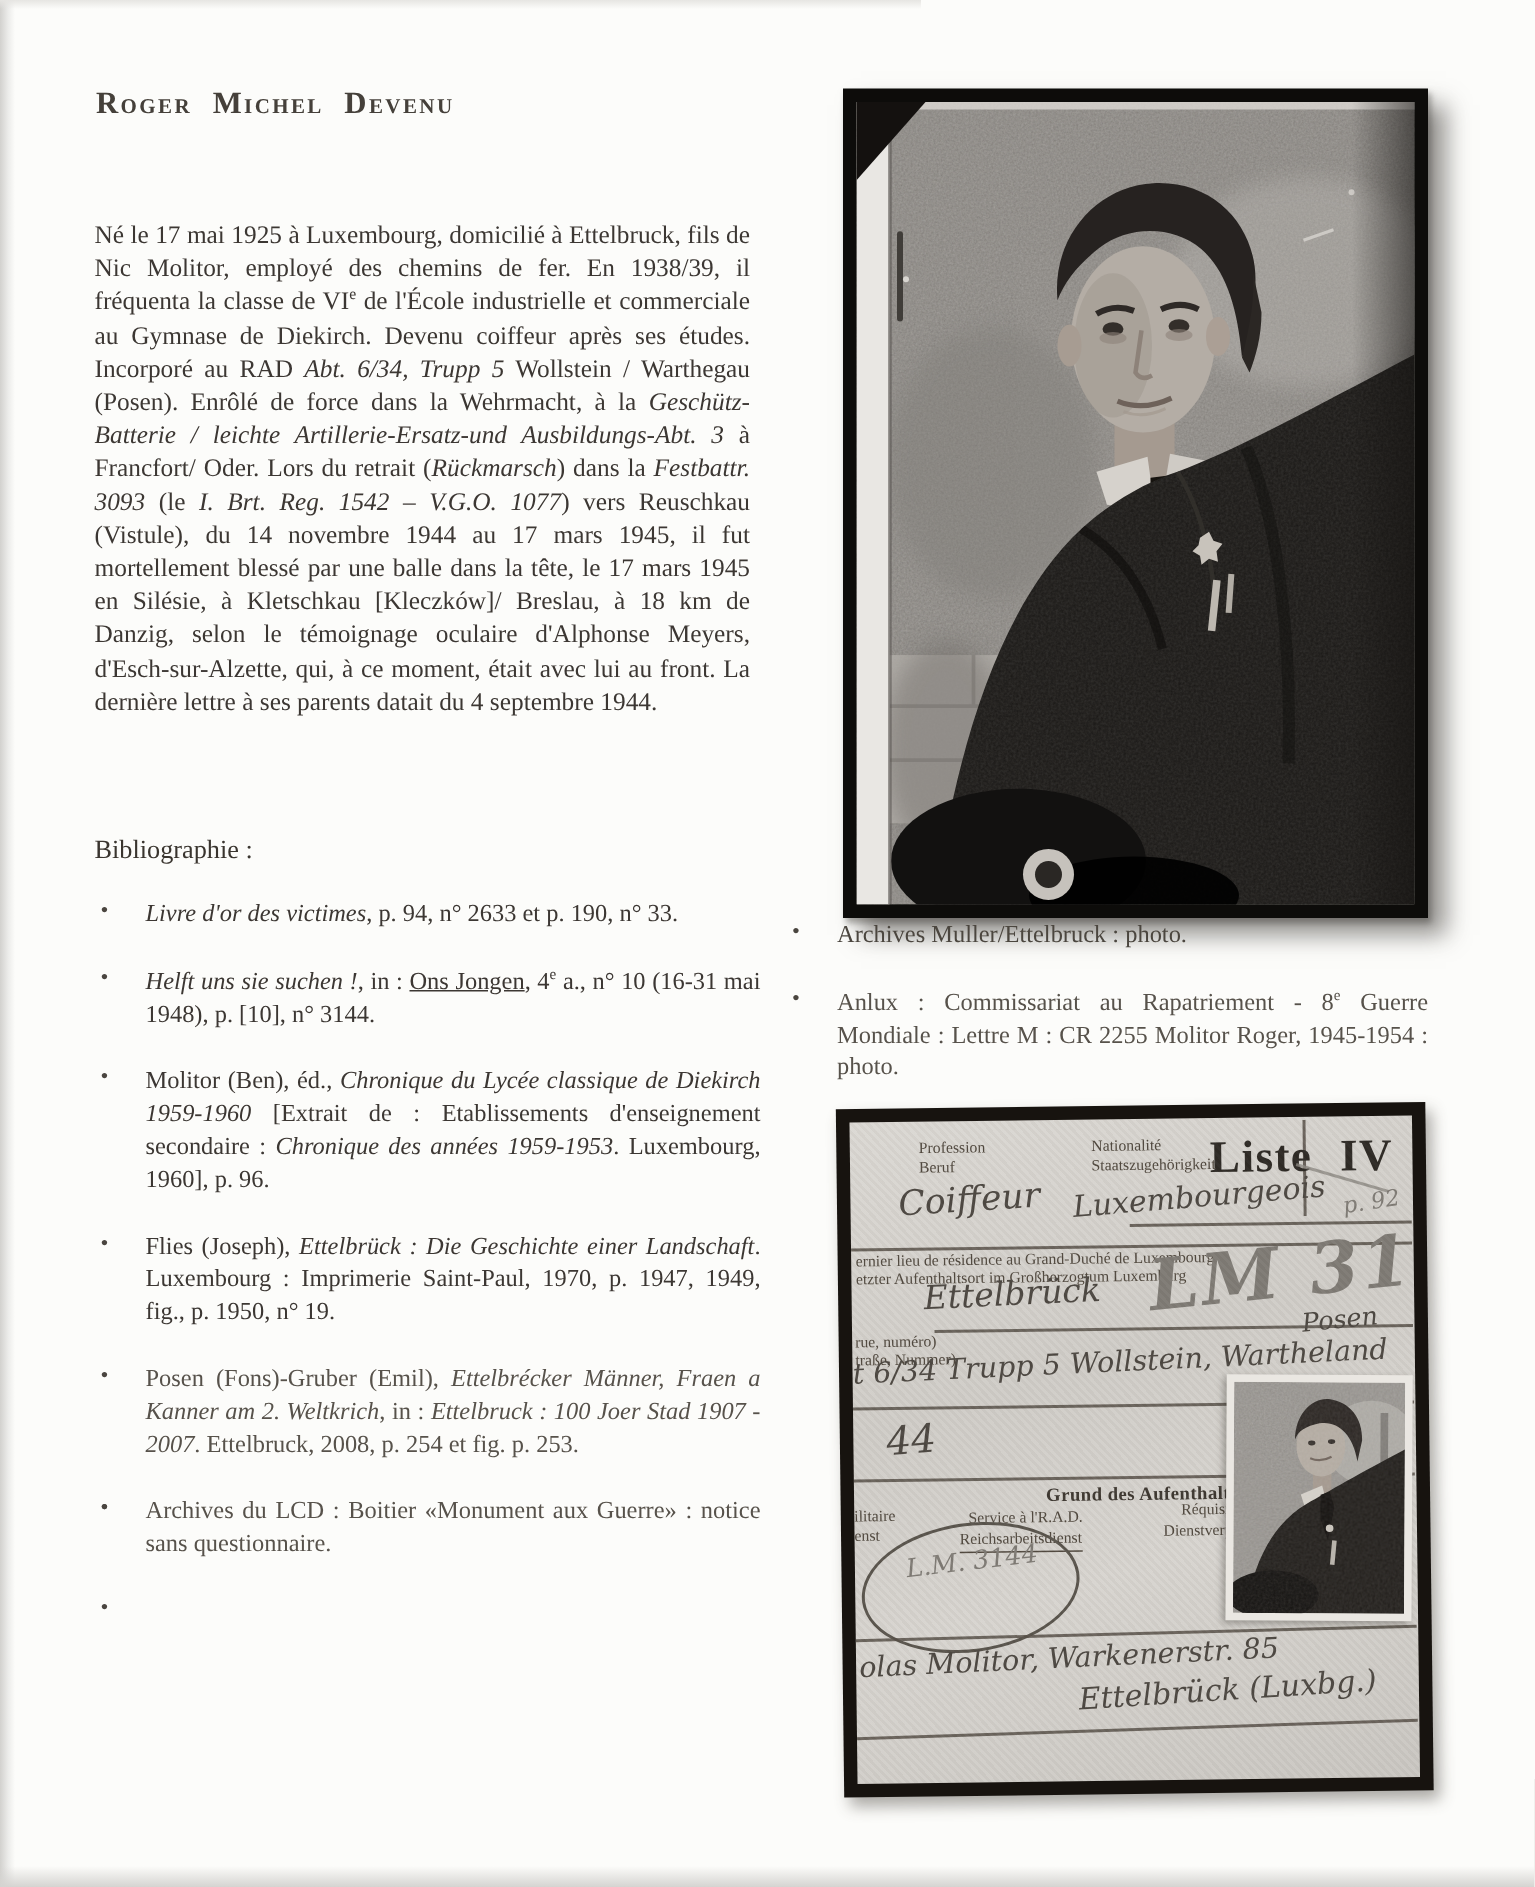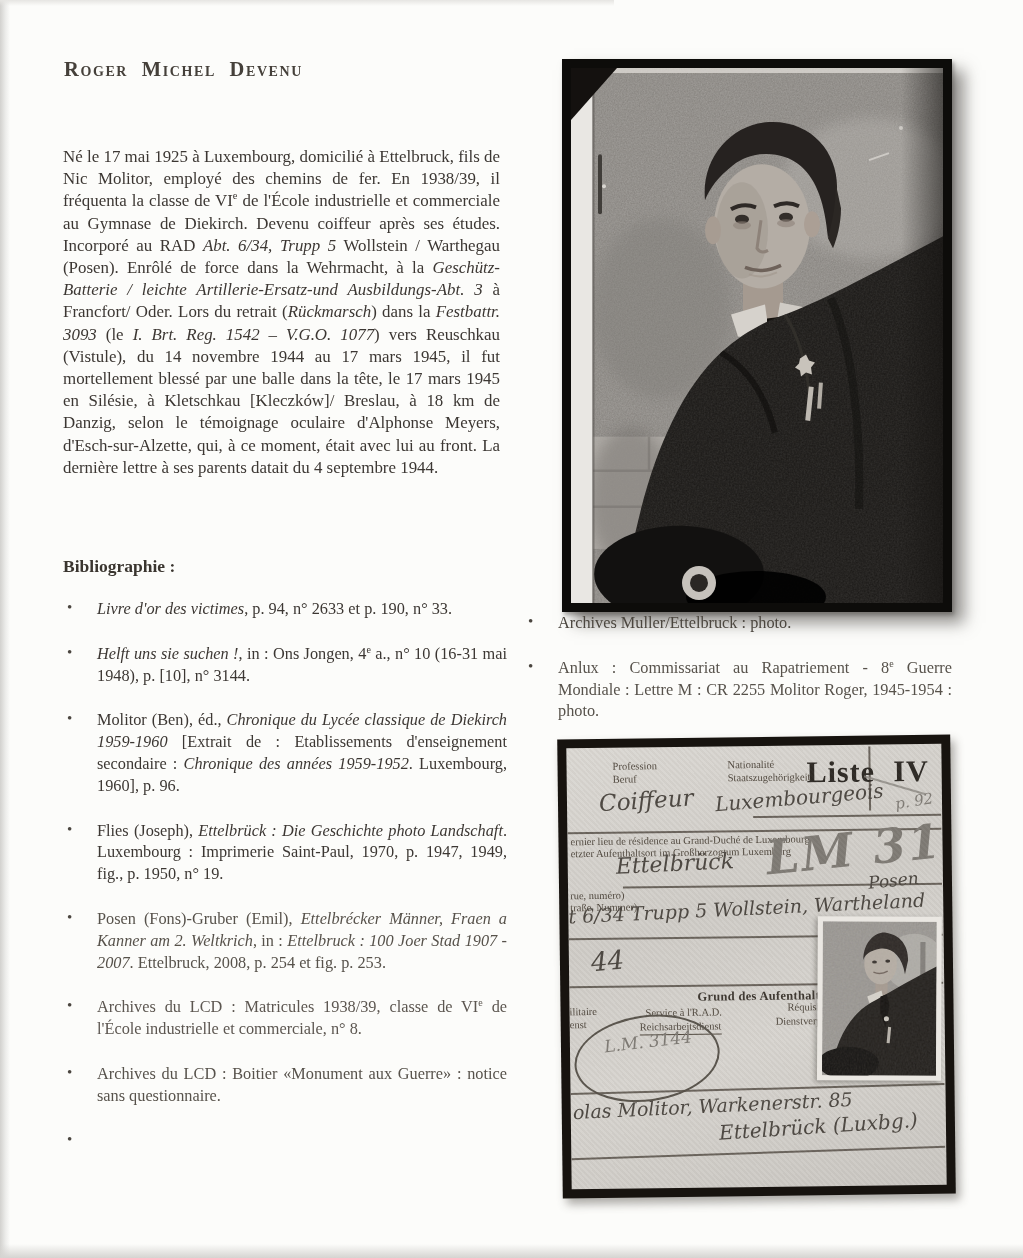--- a/index.html
+++ b/index.html
@@ -14,30 +14,30 @@
     background:linear-gradient(180deg,rgba(210,209,206,0),#d5d4d1);}
   .edge-top{position:absolute;left:0;top:0;width:60%;height:6px;
     background:linear-gradient(180deg,#e6e5e2,rgba(252,252,250,0));}
 
   .title{position:absolute;left:64px;top:58px;margin:0;
     font-size:20.5px;font-weight:600;font-variant:small-caps;
     letter-spacing:1.6px;word-spacing:7px;color:#45403a;}
   .bio{position:absolute;left:63px;top:146px;width:437px;margin:0;
     font-size:16.9px;line-height:22.2px;text-align:justify;color:#3c3733;}
   .biblio-head{position:absolute;left:63px;top:556px;margin:0;
-    font-size:17.5px;font-weight:bold;color:#3a352f;}
+    font-size:17.5px;font-weight:normal;color:#3a352f;}
   ul.reflist{position:absolute;list-style:none;margin:0;padding:0;}
   ul.reflist li{position:relative;padding-left:34px;text-align:justify;
     font-size:16.3px;line-height:21.8px;margin-bottom:23px;}
   ul.reflist .bullet{position:absolute;left:4px;top:-1px;font-size:15px;color:#4a453f;}
   .biblio-list{left:63px;top:598px;width:444px;}
   .photo-src-list{left:524px;top:612px;width:428px;color:#4b463f;}
   .photo-src-list li{margin-bottom:20px;}
   li.fade1{color:#57524b;} li.fade2{color:#5c5650;}
-  .it{font-style:italic}.un{}
+  .it{font-style:italic}.un{text-decoration:underline}
   sup{font-size:0.62em;line-height:0;}
 
   .photo-frame{position:absolute;left:562px;top:59px;width:390px;height:553px;
     background:#0d0c0a;padding:9px;box-sizing:border-box;
     box-shadow:12px 11px 15px rgba(60,57,52,0.55), 2px 3px 4px rgba(60,57,52,0.4);}
   .photo-frame svg{display:block;width:100%;height:100%;}
 
   .card-frame{position:absolute;left:560px;top:737px;width:393px;height:459px;
     background:#17130f;padding:9px;box-sizing:border-box;
     transform:rotate(-0.7deg);
@@ -77,24 +77,24 @@
 
   <h1 class="title">Roger Michel Devenu</h1>
 
   <p class="bio"><span>Né le 17 mai 1925 à Luxembourg, domicilié à Ettelbruck, fils de Nic Molitor, employé des chemins de fer. En 1938/39, il fréquenta la classe de VI</span><sup>e</sup><span> de l'École industrielle et commerciale au Gymnase de Diekirch. Devenu coiffeur après ses études. Incorporé au RAD </span><span class="it">Abt. 6/34, Trupp 5</span><span> Wollstein / Warthegau (Posen). Enrôlé de force dans la Wehrmacht, à la </span><span class="it">Geschütz-Batterie / leichte Artillerie-Ersatz-und Ausbildungs-Abt. 3</span><span> à Francfort/ Oder. Lors du retrait (</span><span class="it">Rückmarsch</span><span>) dans la </span><span class="it">Festbattr. 3093</span><span> (le </span><span class="it">I. Brt. Reg. 1542 – V.G.O. 1077</span><span>) vers Reuschkau (Vistule), du 14 novembre 1944 au 17 mars 1945, il fut mortellement blessé par une balle dans la tête, le 17 mars 1945 en Silésie, à Kletschkau [Kleczków]/ Breslau, à 18 km de Danzig, selon le témoignage oculaire d'Alphonse Meyers, d'Esch-sur-Alzette, qui, à ce moment, était avec lui au front. La dernière lettre à ses parents datait du 4 septembre 1944.</span></p>
 
   <h2 class="biblio-head">Bibliographie :</h2>
 
   <ul class="reflist biblio-list">
     <li><span class="bullet">•</span><span><span class="it">Livre d'or des victimes</span><span>, p. 94, n° 2633 et p. 190, n° 33.</span></span></li>
     <li><span class="bullet">•</span><span><span class="it">Helft uns sie suchen !</span><span>, in : </span><span class="un">Ons Jongen</span><span>, 4</span><sup>e</sup><span> a., n° 10 (16-31 mai 1948), p. [10], n° 3144.</span></span></li>
-    <li><span class="bullet">•</span><span><span>Molitor (Ben), éd., </span><span class="it">Chronique du Lycée classique de Diekirch 1959-1960</span><span> [Extrait de : Etablissements d'enseignement secondaire : </span><span class="it">Chronique des années 1959-1952</span><span>. Luxembourg, 1960], p. 96.</span></span></li>
-    <li><span class="bullet">•</span><span><span>Flies (Joseph), </span><span class="it">Ettelbrück : Die Geschichte photo Landschaft</span><span>. Luxembourg : Imprimerie Saint-Paul, 1970, p. 1947, 1949, fig., p. 1950, n° 19.</span></span></li>
+    <li><span class="bullet">•</span><span><span>Molitor (Ben), éd., </span><span class="it">Chronique du Lycée classique de Diekirch 1959-1960</span><span> [Extrait de : Etablissements d'enseignement secondaire : </span><span class="it">Chronique des années 1959-1953</span><span>. Luxembourg, 1960], p. 96.</span></span></li>
+    <li><span class="bullet">•</span><span><span>Flies (Joseph), </span><span class="it">Ettelbrück : Die Geschichte einer Landschaft</span><span>. Luxembourg : Imprimerie Saint-Paul, 1970, p. 1947, 1949, fig., p. 1950, n° 19.</span></span></li>
     <li class="fade1"><span class="bullet">•</span><span><span>Posen (Fons)-Gruber (Emil), </span><span class="it">Ettelbrécker Männer, Fraen a Kanner am 2. Weltkrich</span><span>, in : </span><span class="it">Ettelbruck : 100 Joer Stad 1907 - 2007</span><span>. Ettelbruck, 2008, p. 254 et fig. p. 253.</span></span></li>
-    <li class="fade2"><span class="bullet">•</span><span><span>Archives du LCD : Matricules 1938/39, classe de VI</span><sup>e</sup><span> de l'École industrielle et commerciale, n° 8.</span></span></li>
+    <li class="fade2"><span class="bullet">•</span></li>
     <li class="fade1"><span class="bullet">•</span><span><span>Archives du LCD : Boitier «Monument aux Guerre» : notice sans questionnaire.</span></span></li>
     <li><span class="bullet">•</span></li>
   </ul>
 
   <div class="photo-frame">
     <svg viewBox="0 0 372 534" preserveAspectRatio="none" role="img">
       <defs>
         <filter id="grainD" x="0" y="0" width="100%" height="100%">
           <feTurbulence type="fractalNoise" baseFrequency="0.85" numOctaves="2" seed="11"></feTurbulence>
           <feColorMatrix type="matrix" values="0 0 0 0 0.10  0 0 0 0 0.09  0 0 0 0 0.08  0 0 0 0.9 0"></feColorMatrix>

